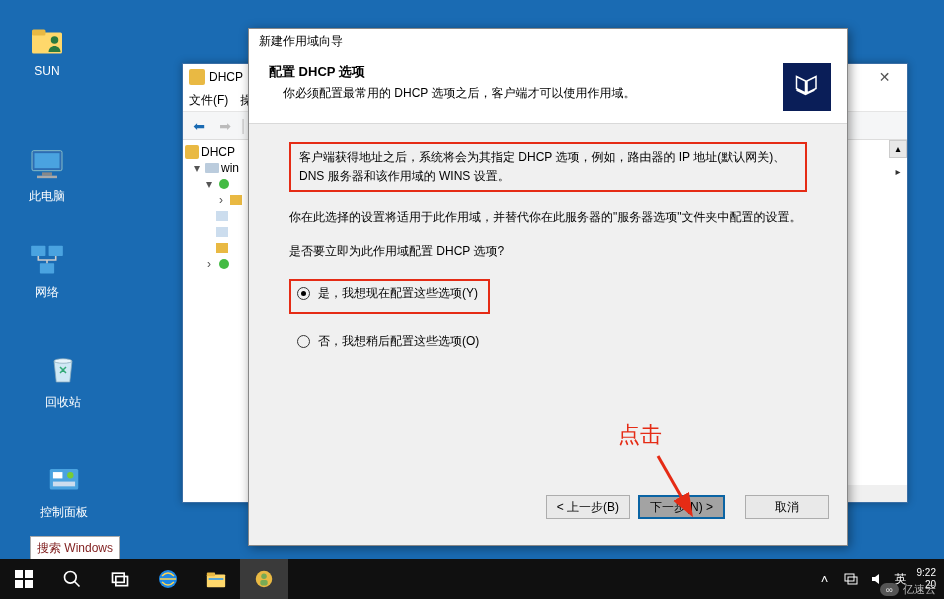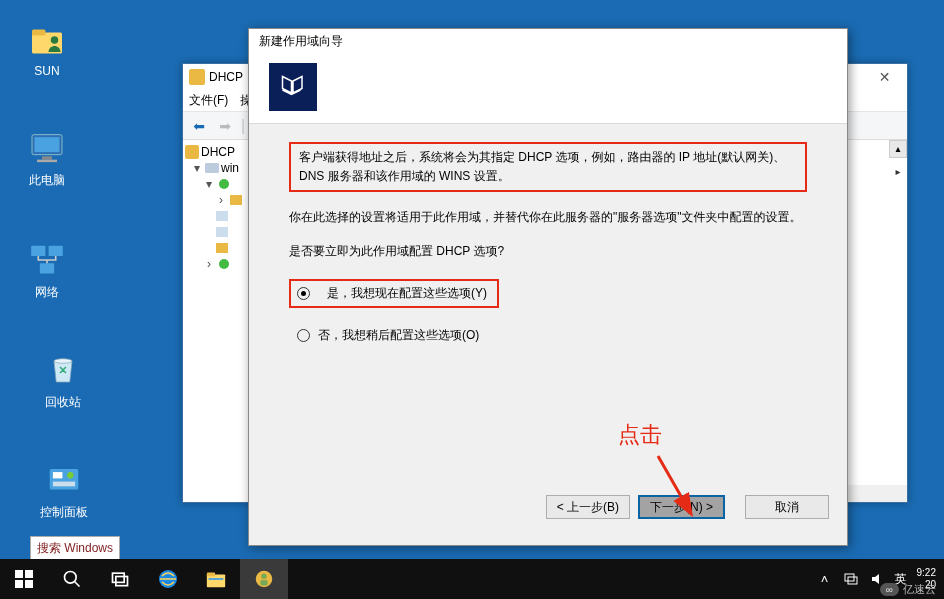--- a/index.html
+++ b/index.html
@@ -3,21 +3,21 @@
 <meta charset="utf-8">
 <style>
 * { box-sizing: border-box; margin: 0; padding: 0; font-family: "Microsoft YaHei", "Segoe UI", Tahoma, sans-serif; }
 html, body { width: 944px; height: 599px; overflow: hidden; }
 body { background: #1a6bb3; position: relative; }
 
 
 .desktop-icon { position: absolute; width: 70px; text-align: center; color: #fff; font-size: 12px; cursor: pointer; }
 .desktop-icon .glyph { width: 40px; height: 40px; margin: 0 auto 4px; display:flex; align-items:center; justify-content:center; }
 .di-sun { top: 20px; left: 12px; }
-.di-pc { top: 128px; left: 12px; }
+.di-pc { top: 144px; left: 12px; }
 .di-net { top: 240px; left: 12px; }
 .di-bin { top: 350px; left: 28px; }
 .di-cp { top: 460px; left: 29px; }
 .folder-ico svg { width:36px; height:36px; }
 .tooltip-search { position:absolute; top:536px; left:30px; background:#fff; border:1px solid #aaa; padding:3px 6px; font-size:12px; color:#7f1d1d; }
 
 
 .dhcp-win { position:absolute; top:63px; left:182px; width:726px; height:440px; background:#fff; border:1px solid #3a6ea5; box-shadow: 0 0 8px rgba(0,0,0,0.3); }
 .dhcp-title { height:26px; background:#fff; display:flex; align-items:center; font-size:12px; padding-left:6px; color:#000; }
 .dhcp-title .ticon { width:16px; height:16px; background:#e9b943; border-radius:2px; margin-right:4px; display:inline-block; }
@@ -41,21 +41,21 @@
 .wiz-title { height:24px; font-size:12px; padding:4px 10px; color:#000; background:#fff; }
 .wiz-header { background:#fff; padding:10px 16px 12px 20px; display:flex; justify-content:space-between; align-items:flex-start; border-bottom:1px solid #d9d9d9; }
 .wiz-header h1 { font-size:13px; font-weight:bold; color:#000; }
 .wiz-header p { font-size:12px; margin-top:4px; margin-left:14px; color:#000; }
 .wiz-icon { width:48px; height:48px; background:#0a1e58; display:flex; align-items:center; justify-content:center; }
 .wiz-icon svg { width:36px; height:36px; }
 .wiz-body { padding:18px 40px 0 40px; font-size:12px; color:#000; line-height:1.6; }
 .callout { border:2px solid #e52b15; padding:4px 8px; margin-bottom:16px; }
 .radio-group { margin-top:14px; }
 .radio-row { display:flex; align-items:center; gap:8px; padding:4px 0; }
-.radio-sel { border:2.5px solid #e52b15; display:inline-flex; align-items:center; gap:17px; padding:3px 10px 3px 6px; }
+.radio-sel { border:2.5px solid #e52b15; display:inline-flex; align-items:center; gap:8px; padding:3px 10px 9px 6px; }
 .radio { width:13px; height:13px; border:1px solid #333; border-radius:50%; display:inline-flex; align-items:center; justify-content:center; }
 .radio.checked::after { content:""; width:5px; height:5px; background:#000; border-radius:50%; }
 .wiz-footer { position:absolute; bottom:26px; right:18px; display:flex; gap:8px; }
 .wbtn { min-width:84px; height:24px; font-size:12px; background:#e9e9e9; border:1px solid #adadad; cursor:pointer; padding:0 10px; }
 .wbtn.primary { border:2px solid #0a64a4; background:#a3a3a3; }
 
 
 .anno-text { position:absolute; top:420px; left:618px; color:#e52b15; font-size:22px; font-family:"KaiTi","STKaiti",serif; }
 .anno-arrow { position:absolute; top:450px; left:650px; }
 
@@ -201,20 +201,24 @@
     </div>
   </div>
   <div class="dhcp-hscroll">
       <div class="thumb"></div>
     </div>
 </div>
 
 <div class="wizard">
   <div class="wiz-title">新建作用域向导</div>
   <div class="wiz-header">
+    <div>
+      <h1>配置 DHCP 选项</h1>
+      <p>你必须配置最常用的 DHCP 选项之后，客户端才可以使用作用域。</p>
+    </div>
     <div class="wiz-icon">
       <svg viewBox="0 0 48 48">
           <path d="M10 10l12 6v16l-12-6zM24 16l12-6v16l-12 6zM10 28l12 6 12-6" fill="none" stroke="#fff" stroke-width="2"></path>
         </svg>
     </div>
   </div>
   <div class="wiz-body">
     <div class="callout">
       <span>客户端获得地址之后，系统将会为其指定 DHCP 选项，例如，路由器的 IP 地址(默认网关)、DNS 服务器和该作用域的 WINS 设置。</span>
     </div>

